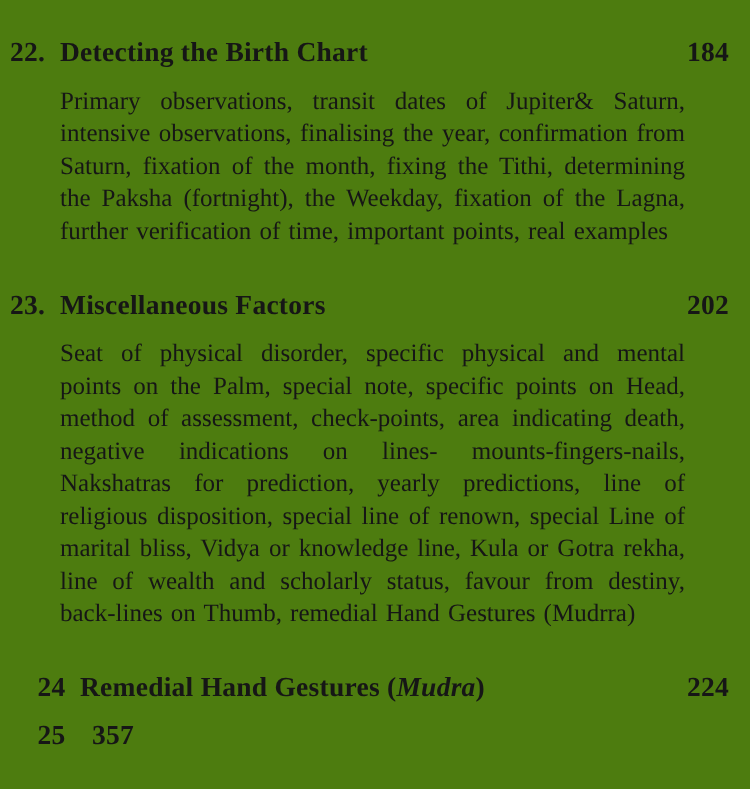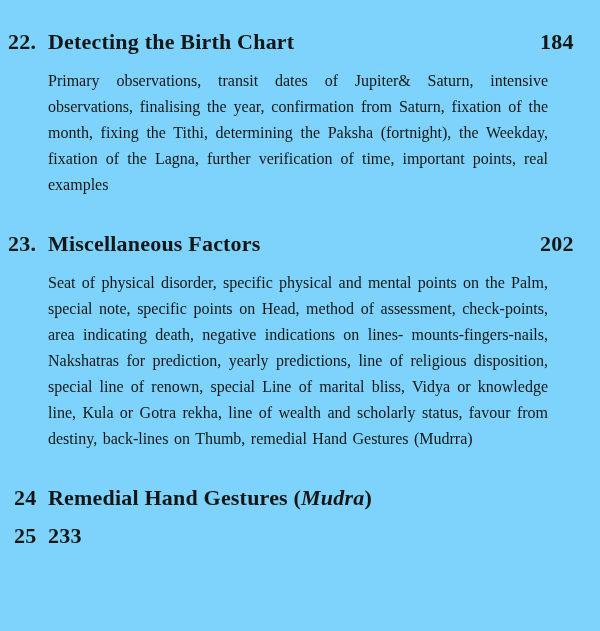--- a/index.html
+++ b/index.html
@@ -26,50 +26,51 @@
     letter-spacing: 0.2px;
   }
   .entry-head .num {
     box-sizing: border-box;
     width: 48px;
     padding-left: 8px;
     flex: 0 0 48px;
   }
   .entry-head .num.shifted {
     padding-left: 14px;
+    margin-left: 16px;
   }
   .entry-head .title {
     flex: 1 1 auto;
     margin-top: 20px;
   }
   .entry-head .pagenum {
     box-sizing: border-box;
     flex: 0 0 60px;
-    text-align: left;
+    text-align: center;
     padding-right: 7px;
   }
   .desc {
     margin: 11px 12px 11px 48px;
     width: 500px;
-    font-size: 16px;
+    font-size: 20px;
     line-height: 26px;
     text-align: justify;
     word-spacing: 1.5px;
   }
   .tail-gap {
     margin-bottom: 8px;
   }
   .title i {
     font-style: italic;
   }
 </style>
 </head>
 <body>
 
-<div class="page" style="background: #7dd3fc; color: rgb(22, 22, 22);">
+<div class="page" style="background: #4d7c0f; color: rgb(22, 22, 22);">
 
   <div class="entry">
     <div class="entry-head">
       <span class="num">22.</span>
       <span class="title">Detecting the Birth Chart</span>
       <span class="pagenum">184</span>
     </div>
     <p class="desc">Primary observations, transit dates of Jupiter&amp; Saturn, intensive observations, finalising the year, confirmation from Saturn, fixation of the month, fixing the Tithi, determining the Paksha (fortnight), the Weekday, fixation of the Lagna, further verification of time, important points, real examples</p>
   </div>
 
@@ -79,24 +80,25 @@
       <span class="title">Miscellaneous Factors</span>
       <span class="pagenum">202</span>
     </div>
     <p class="desc">Seat of physical disorder, specific physical and mental points on the Palm, special note, specific points on Head, method of assessment, check-points, area indicating death, negative indications on lines- mounts-fingers-nails, Nakshatras for prediction, yearly predictions, line of religious disposition, special line of renown, special Line of marital bliss, Vidya or knowledge line, Kula or Gotra rekha, line of wealth and scholarly status, favour from destiny, back-lines on Thumb, remedial Hand Gestures (Mudrra)</p>
   </div>
 
   <div class="entry tail-gap">
     <div class="entry-head">
       <span class="num shifted">24</span>
       <span class="title"><span>Remedial Hand Gestures (</span><i>Mudra</i><span>)</span></span>
+      <span class="pagenum">224</span>
     </div>
   </div>
 
   <div class="entry tail-gap">
     <div class="entry-head">
       <span class="num shifted">25</span>
-      <span class="pagenum">233</span>
+      <span class="pagenum">357</span>
     </div>
   </div>
 
 
 </div>
 
 </body></html>

